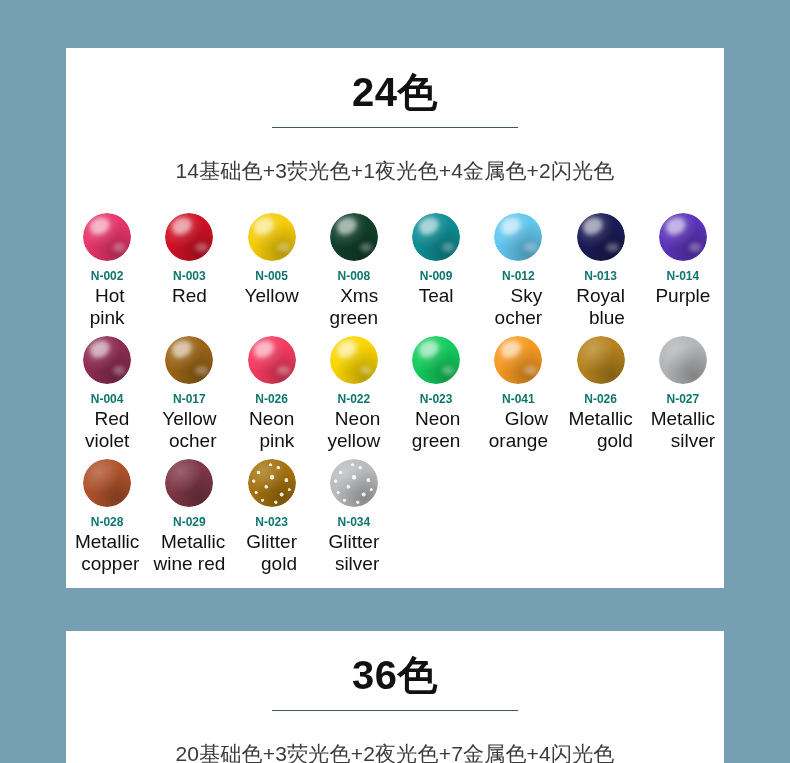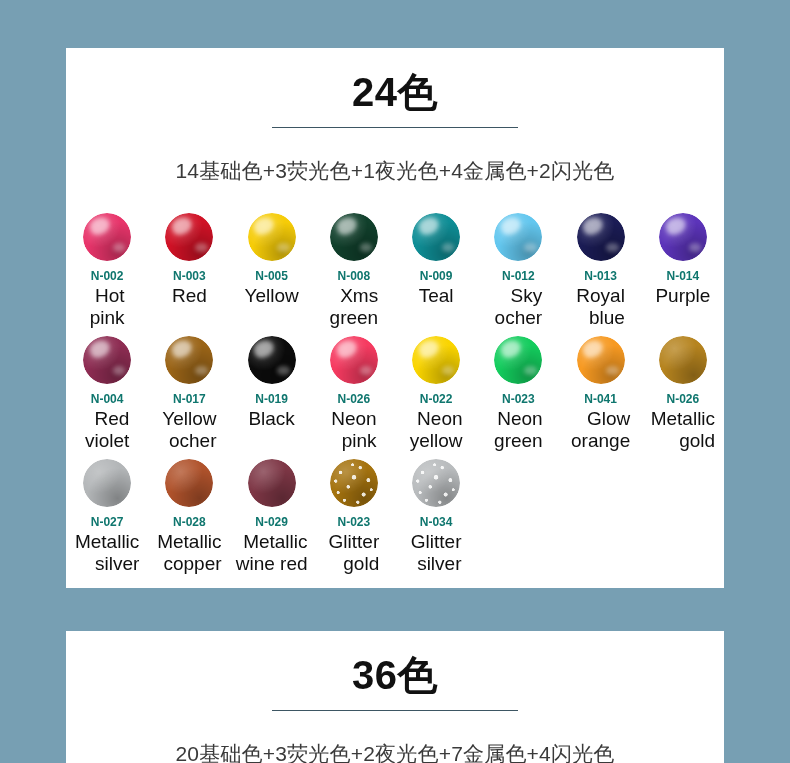--- a/index.html
+++ b/index.html
@@ -247,30 +247,20 @@
             <div class="shade"></div>
             <div class="gloss"></div>
             <div class="gloss2"></div>
           </div>
           <div class="code">N-017</div>
           <div class="cname">Yellow
 ocher</div>
         </div>
         <div class="cell">
           <div class="swatch">
-            <div class="base" style="background: rgb(12, 12, 12);"></div>
-            <div class="shade"></div>
-            <div class="gloss"></div>
-            <div class="gloss2"></div>
-          </div>
-          <div class="code">N-019</div>
-          <div class="cname">Black</div>
-        </div>
-        <div class="cell">
-          <div class="swatch">
             <div class="base" style="background: rgb(246, 59, 97);"></div>
             <div class="shade"></div>
             <div class="gloss"></div>
             <div class="gloss2"></div>
           </div>
           <div class="code">N-026</div>
           <div class="cname">Neon
 pink</div>
         </div>
         <div class="cell">

